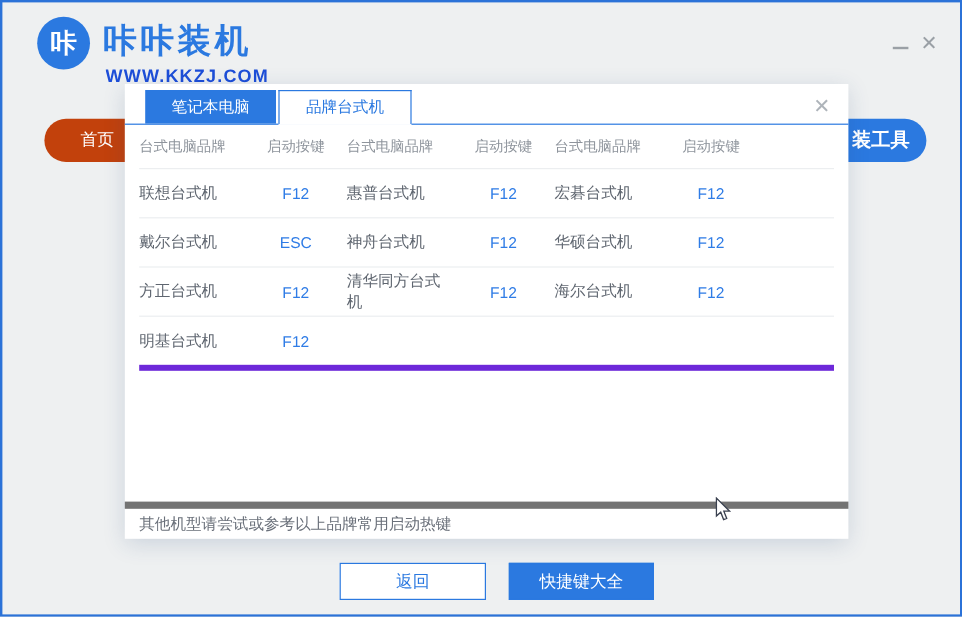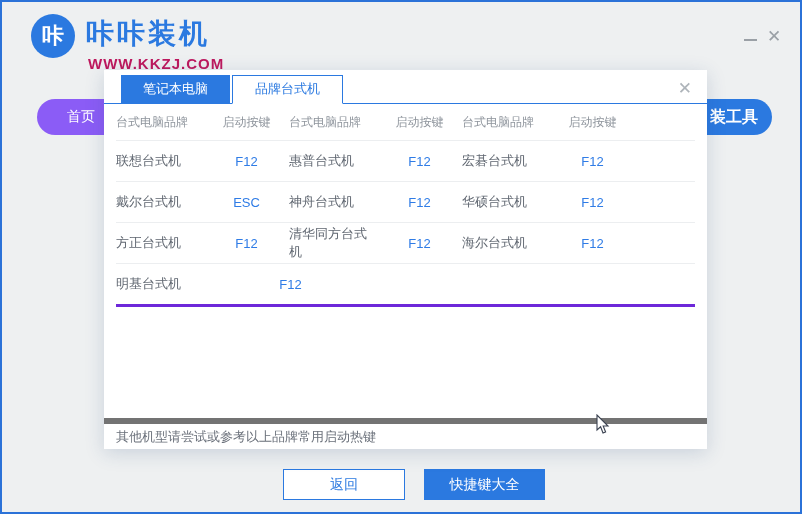--- a/index.html
+++ b/index.html
@@ -9,44 +9,44 @@
     font-family:"Liberation Sans","DejaVu Sans",sans-serif;
     -webkit-font-smoothing:antialiased;
   }
   
   .logo-circle{position:absolute;left:29px;top:12px;width:44px;height:44px;border-radius:50%;
     background:#2b79e0;color:#fff;font-size:22px;font-weight:bold;
     display:flex;align-items:center;justify-content:center;}
   .app-title{position:absolute;left:84px;top:13px;font-size:28px;font-weight:bold;
     color:#2b79e0;letter-spacing:3px;white-space:nowrap;}
   .app-subtitle{position:absolute;left:86px;top:52px;height:15px;overflow:hidden;
-    font-size:15px;font-weight:bold;color:#be185d;letter-spacing:1px;line-height:19px;white-space:nowrap;}
+    font-size:15px;font-weight:bold;color:#1d4ed8;letter-spacing:1px;line-height:19px;white-space:nowrap;}
   .win-min{position:absolute;left:742px;top:37px;width:13px;height:2px;background:#9aa0a6;cursor:pointer;}
   .win-close{position:absolute;left:765px;top:26px;color:#9aa0a6;font-size:17px;line-height:17px;cursor:pointer;}
   
   .nav-home{position:absolute;left:35px;top:97px;width:88px;height:36px;border-radius:18px;
-    background:#8b5cf6;color:#fff;font-size:14px;display:flex;align-items:center;justify-content:center;z-index:1;}
+    background:#c2410c;color:#fff;font-size:14px;display:flex;align-items:center;justify-content:center;z-index:1;}
   .nav-tool{position:absolute;left:642px;top:97px;width:128px;height:36px;border-radius:18px;
     background:#2b79e0;color:#fff;font-size:16px;font-weight:bold;box-sizing:border-box;
     display:flex;align-items:center;justify-content:flex-end;padding-right:14px;z-index:1;}
   
   .dialog{position:absolute;left:102px;top:68px;width:603px;height:379px;background:#fff;
     box-shadow:0 4px 18px rgba(40,70,120,.18);z-index:2;}
   .tabbar{margin-top:5px;padding-left:17px;height:28px;border-bottom:1px solid #2b79e0;
     display:flex;align-items:stretch;}
   .tab{background:#2b79e0;color:#fff;font-size:13px;padding:0 22px;line-height:28px;
     margin-right:2px;cursor:pointer;white-space:nowrap;}
   .tab.active{background:#fff;color:#2b79e0;border:1px solid #2b79e0;border-bottom:1px solid #fff;
     margin-bottom:-1px;line-height:26px;}
   .dlg-close{position:absolute;right:15px;top:10px;color:#aeb4ba;font-size:17px;line-height:17px;cursor:pointer;}
   .table{margin:0 12px;}
   .thead,.row{display:grid;grid-template-columns:88px 85px 88px 85px 88px 85px;align-items:center;}
   .thead{height:36px;color:#8e949c;font-size:12px;}
   .row{height:40px;border-top:1px solid #eceef0;font-size:13px;color:#5f6670;}
-  .row:last-child{border-bottom:3px solid #6d28d9;gap:44px;}
+  .row:last-child{border-bottom:5px solid #6d28d9;}
   .key-h,.key{text-align:center;}
   .key{color:#2f7ce6;}
   .note-bar{position:absolute;left:0;right:0;bottom:0;height:25px;border-top:6px solid #737373;
     display:flex;align-items:center;padding-left:12px;font-size:13px;color:#6a707a;}
   
   .btn{position:absolute;top:467px;height:31px;font-size:14px;cursor:pointer;box-sizing:border-box;
     display:flex;align-items:center;justify-content:center;font-family:inherit;}
   .btn-back{left:281px;width:122px;background:#fff;border:1px solid #2b79e0;color:#2b79e0;}
   .btn-hotkeys{left:422px;width:121px;background:#2b79e0;border:1px solid #2b79e0;color:#fff;}
   .cursor{position:absolute;left:594px;top:412px;z-index:9;pointer-events:none;}

